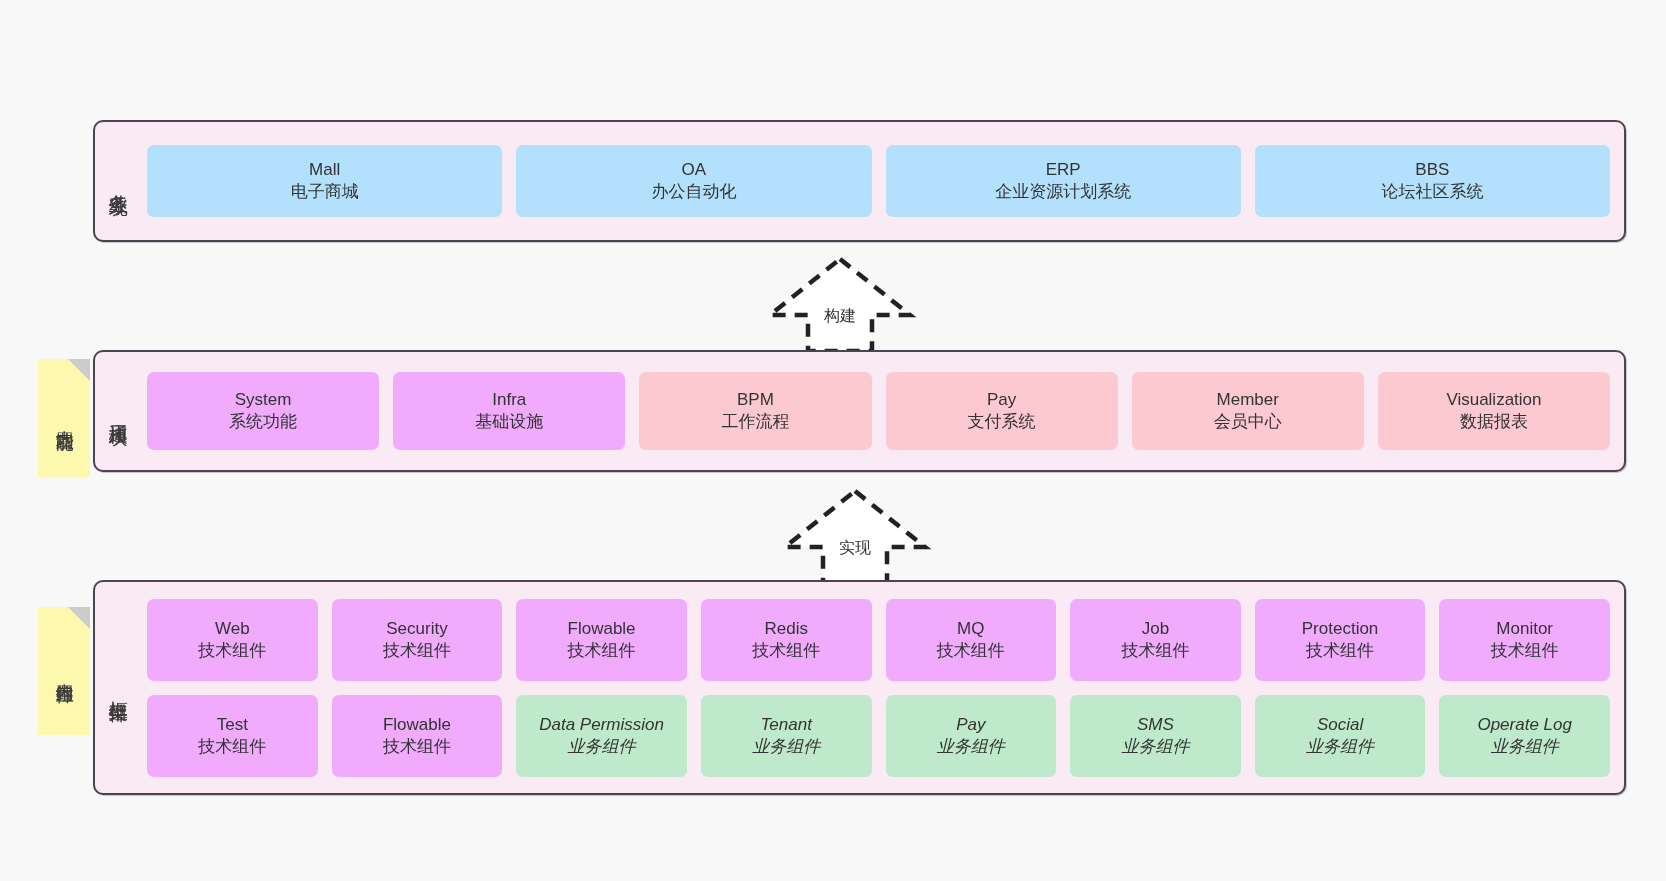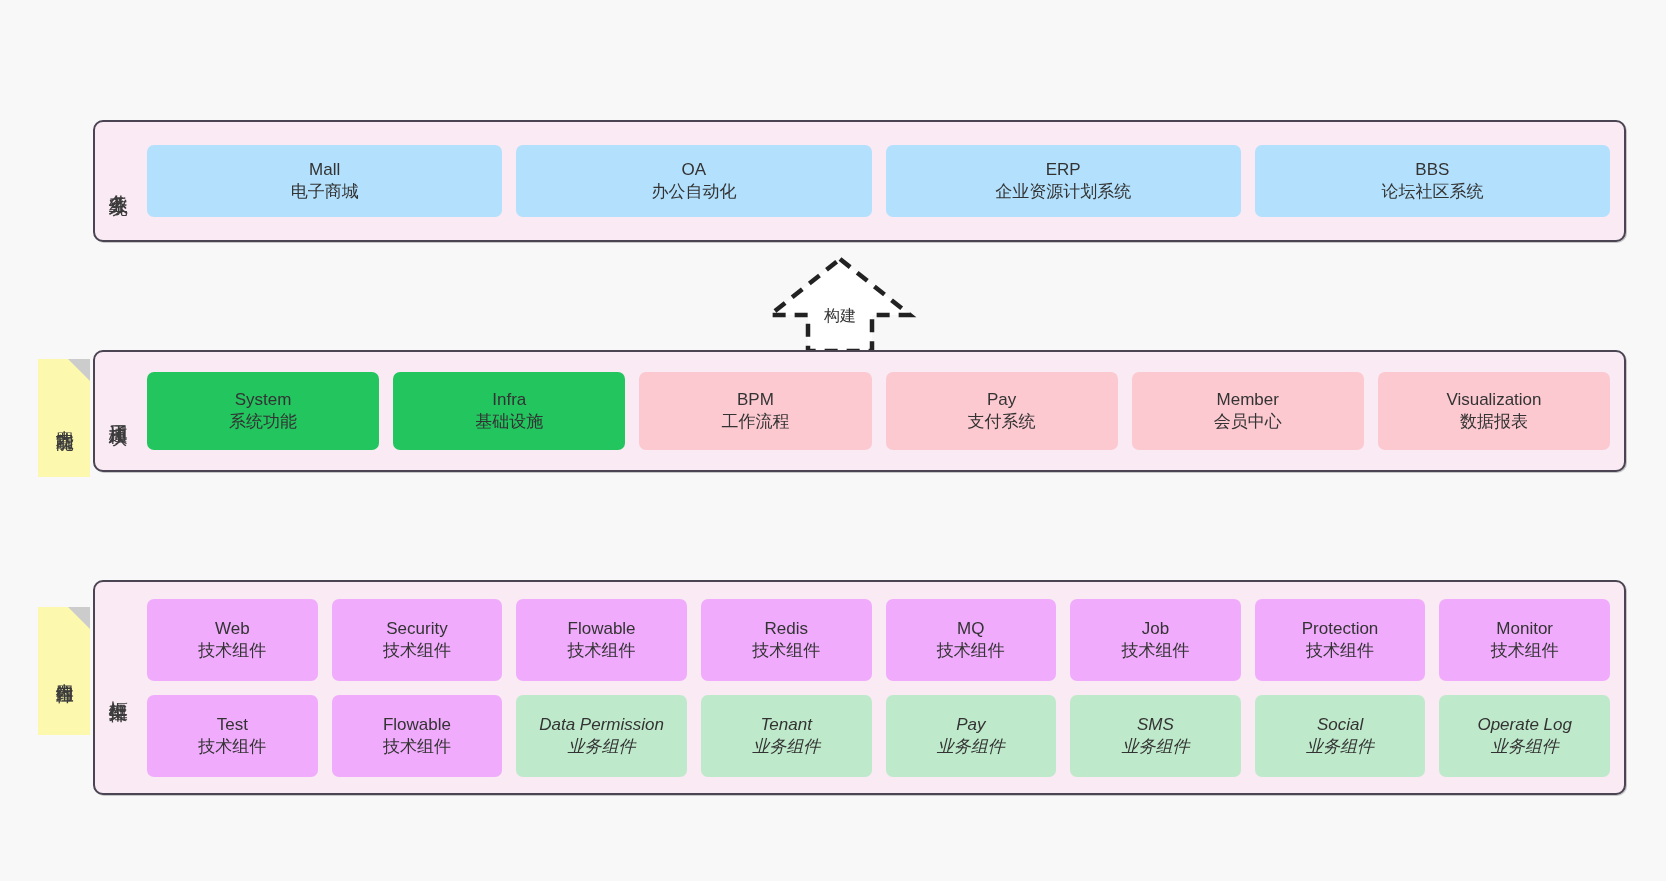--- a/index.html
+++ b/index.html
@@ -73,21 +73,21 @@
     line-height: 1.28;
     color: #333333;
     padding: 4px 6px;
     box-sizing: border-box;
   }
   .node .n-title { display: block; }
   .node .n-sub   { display: block; }
 
   
   .fill-blue      { background: #b3e0fc; }
-  .fill-red       { background: #22c55e; }
+  .fill-red       { background: #f0abfc; }
   .fill-pink      { background: #fcc9d1; }
   .fill-green     { background: #f0abfc; }
   .fill-lgreen    { background: #bfe9cb; font-style: italic; }
 
   
   #layer-business  { left: 93px;  top: 120px; width: 1533px; height: 122px; }
   #layer-common    { left: 93px;  top: 350px; width: 1533px; height: 122px; }
   #layer-framework { left: 93px;  top: 580px; width: 1533px; height: 215px; }
 
   #layer-business  .row { height: 72px; }
@@ -211,20 +211,26 @@
           <span class="n-sub">会员中心</span>
         </div>
         <div class="node fill-pink">
           <span class="n-title">Visualization</span>
           <span class="n-sub">数据报表</span>
         </div>
       </div>
     </div>
   </div>
 
+  <div class="arrow-wrap" id="arrow-realize">
+    <svg viewBox="0 0 160 100" aria-hidden="true">
+      <path d="M 80 6 L 150 62 L 112 62 L 112 98 L 48 98 L 48 62 L 10 62 Z" fill="#ffffff" stroke="#222222" stroke-width="4.5" stroke-dasharray="13 9" stroke-linejoin="miter"></path>
+    </svg>
+    <div class="arrow-label">实现</div>
+  </div>
 
   <div class="sticky" id="sticky-framework">
     <span class="fold"></span>
     <span>内置组件</span>
   </div>
 
   <div class="layer" id="layer-framework">
     <div class="layer-title">框架组件</div>
     <div class="layer-body">
 

